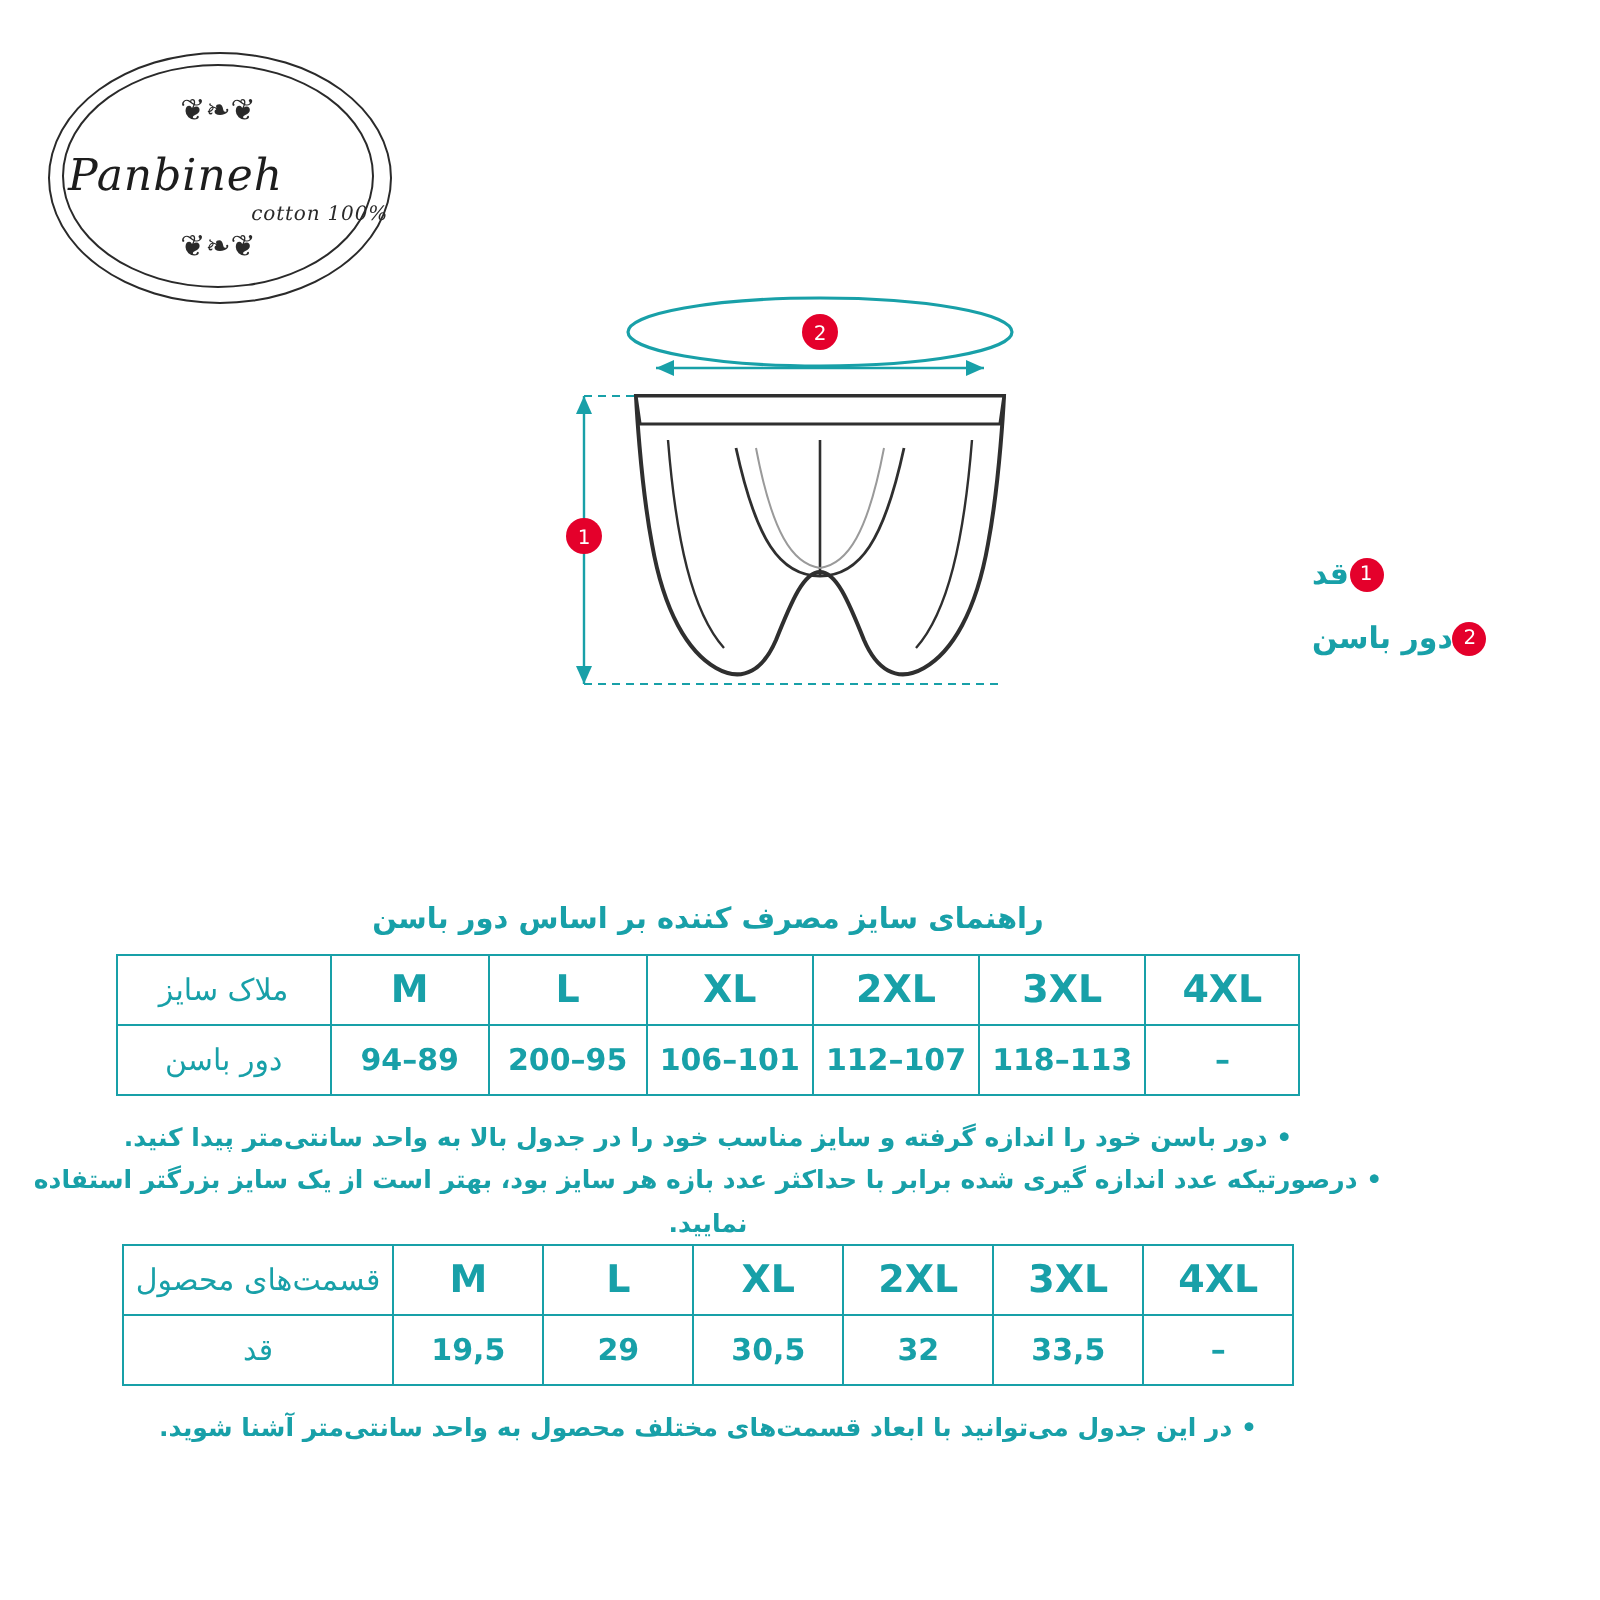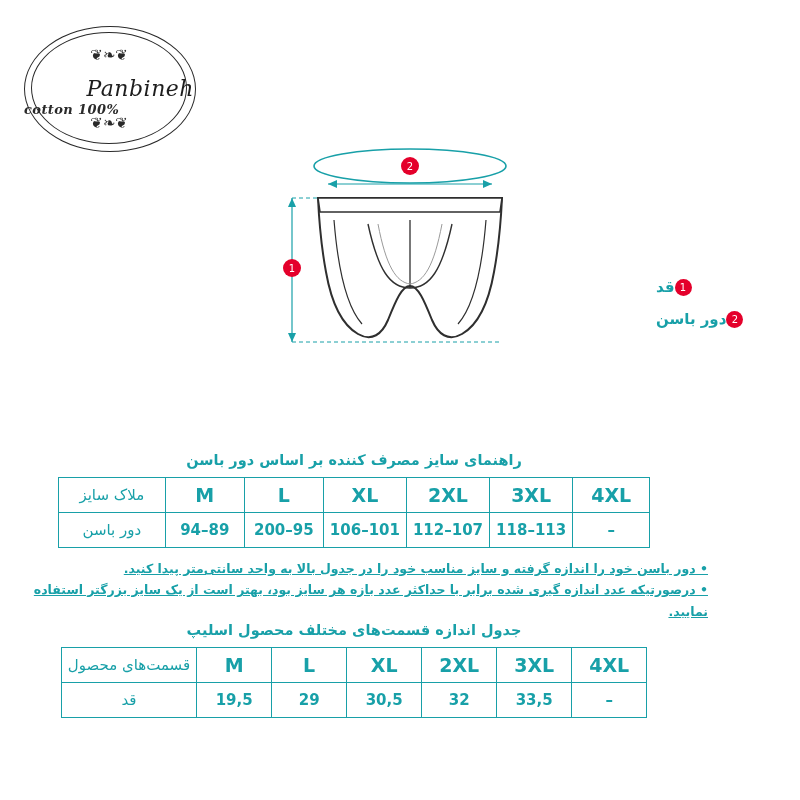--- a/index.html
+++ b/index.html
@@ -20,29 +20,30 @@
   .logo .ellipse-outer{
     position:absolute;left:0;top:0;width:170px;height:124px;
     border:1.6px solid #2a2a2a;border-radius:50%;
     background:#fff;
   }
   .logo .ellipse-inner{
     position:absolute;left:7px;top:6px;width:154px;height:110px;
     border:1px solid #2a2a2a;border-radius:50%;
   }
   .logo-brand{
-    position:absolute;left:0;right:0;top:50px;text-align:right;
+    position:absolute;left:0;right:0;top:50px;text-align:left;
     font-family:"DejaVu Serif","Liberation Serif",serif;
     font-size:22px;color:#1d1d1d;letter-spacing:.5px;
     font-style:italic;
+    padding-left:10px;
   }
   .logo-sub{
-    position:absolute;left:0;right:0;top:76px;text-align:left;
+    position:absolute;left:0;right:0;top:76px;text-align:right;
     font-family:"DejaVu Serif","Liberation Serif",serif;
-    font-size:13px;color:#2a2a2a;font-style:italic;letter-spacing:.4px;font-weight:bold;
+    font-size:10px;color:#2a2a2a;font-style:italic;letter-spacing:.4px;
   }
   .logo-orn{
     position:absolute;left:0;right:0;text-align:center;
     font-size:15px;color:#2a2a2a;line-height:1;
   }
   .logo-orn.top{top:22px;}
   .logo-orn.bot{top:90px;}
 
   
   .illus{position:absolute;left:250px;top:120px;width:320px;height:250px;}
@@ -85,21 +86,21 @@
   table.sz tr.head td.crit{font-size:15px;}
 
   .t1 .c-label{width:94px;}
   .t1 .c-val{width:66px;}
   .t1 .c-first{width:64px;}
 
   .t2 .c-label{width:118px;}
   .t2 .c-val{width:62px;}
   .t2 .c-first{width:62px;}
 
-  .notes{margin-top:10px;text-decoration:underline;}
+  .notes{margin-top:10px;text-align:center;}
   .note{
     font-size:12.5px;color:#18a0a8;line-height:1.7;font-weight:bold;
   }
 </style>
 </head>
 <body>
 
 <div class="page">
 
   <div class="logo">
@@ -183,21 +184,20 @@
       </tr>
     </tbody>
       </table>
     <div class="notes">
       <div class="note">• دور باسن خود را اندازه گرفته و سایز مناسب خود را در جدول بالا به واحد سانتی‌متر پیدا کنید.</div>
       <div class="note">• درصورتیکه عدد اندازه گیری شده برابر با حداکثر عدد بازه هر سایز بود، بهتر است از یک سایز بزرگتر استفاده نمایید.</div>
     </div>
   </div>
 
   <div class="section" style="top:622px;">
-    <div class="sect-title">جدول اندازه قسمت‌های مختلف محصول اسلیپ</div>
     <table class="sz t2">
       <tbody>
           <tr class="head">
         <td class="c-first">4XL</td>
         <td class="c-val">3XL</td>
         <td class="c-val">2XL</td>
         <td class="c-val">XL</td>
         <td class="c-val">L</td>
         <td class="c-val">M</td>
         <td class="c-label crit">قسمت‌های محصول</td>
@@ -206,15 +206,18 @@
         <td class="c-first">–</td>
         <td class="c-val">33,5</td>
         <td class="c-val">32</td>
         <td class="c-val">30,5</td>
         <td class="c-val">29</td>
         <td class="c-val">19,5</td>
         <td class="c-label crit">قد</td>
       </tr>
     </tbody>
       </table>
+    <div class="notes">
+      <div class="note">• در این جدول می‌توانید با ابعاد قسمت‌های مختلف محصول به واحد سانتی‌متر آشنا شوید.</div>
+    </div>
   </div>
 
 </div>
 
 </body></html>

